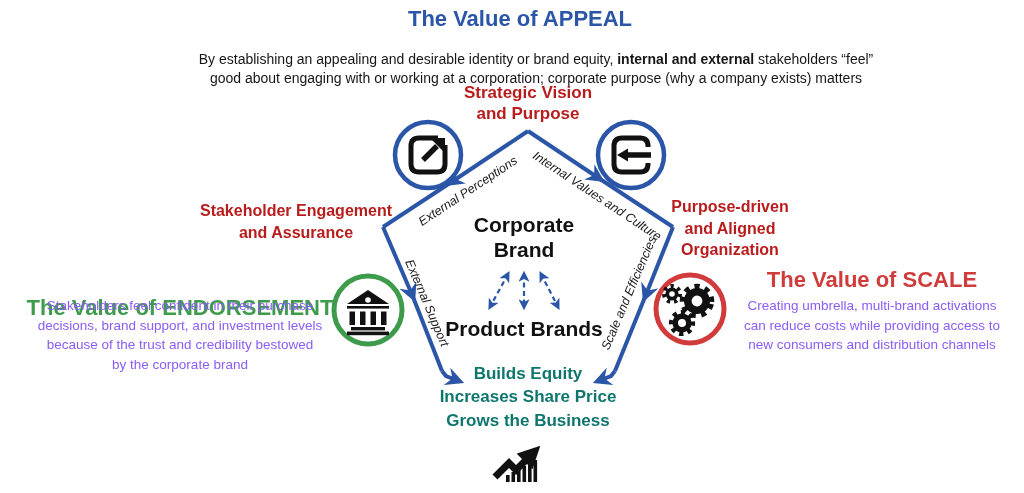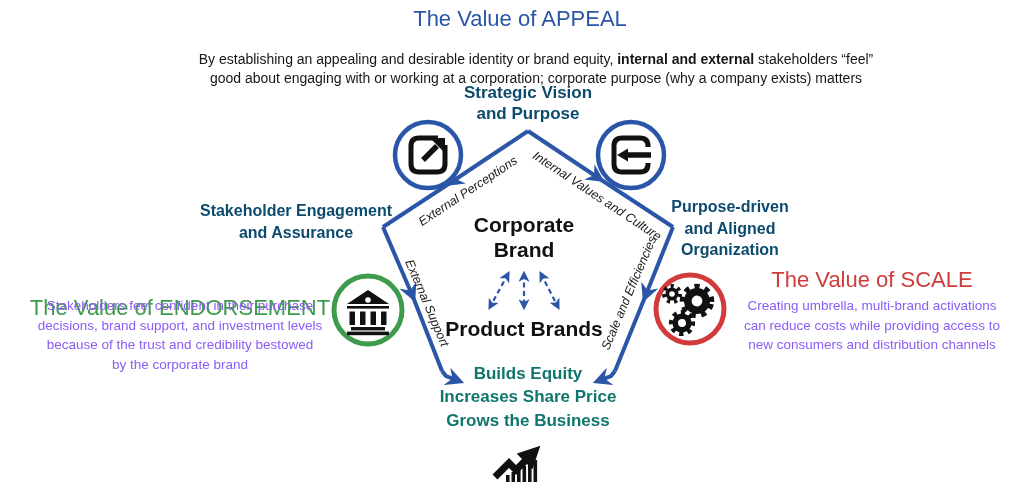--- a/index.html
+++ b/index.html
@@ -4,26 +4,26 @@
 <style>
   html,body{margin:0;padding:0;background:#ffffff;}
   .stage{
     position:relative;width:1024px;height:493px;background:#ffffff;
     font-family:"Liberation Sans",sans-serif;color:#1c1c1c;overflow:hidden;
   }
   .abs{position:absolute;text-align:center;}
   .pre{white-space:pre-line;}
   .nowrap{white-space:nowrap;}
   .b{font-weight:700;}
-  .title{font-size:22px;font-weight:400;letter-spacing:0;}
+  .title{font-size:22px;font-weight:700;letter-spacing:0;}
   .title-blue{color:#2b56a7;}
   .title-green{color:#3e9b4c;}
   .title-red{color:#d03b3c;}
   .subtitle{font-size:14px;line-height:1.38;color:#161616;}
-  .node{font-weight:700;color:#0c4a6e;}
+  .node{font-weight:700;color:#b91c1c;}
   .node-17{font-size:17px;line-height:1.22;}
   .node-16{font-size:16px;line-height:1.35;}
   .brand{font-size:21px;font-weight:700;line-height:1.2;color:#111;}
   .desc{font-size:13.5px;line-height:1.46;color:#8b5cf6;}
   .edge-label{
     font-size:12.5px;font-style:italic;color:#222;font-weight:400;
   }
   .outcome{font-size:17px;font-weight:700;line-height:1.38;color:#0f766e;}
   svg{position:absolute;left:0;top:0;}
 </style>

